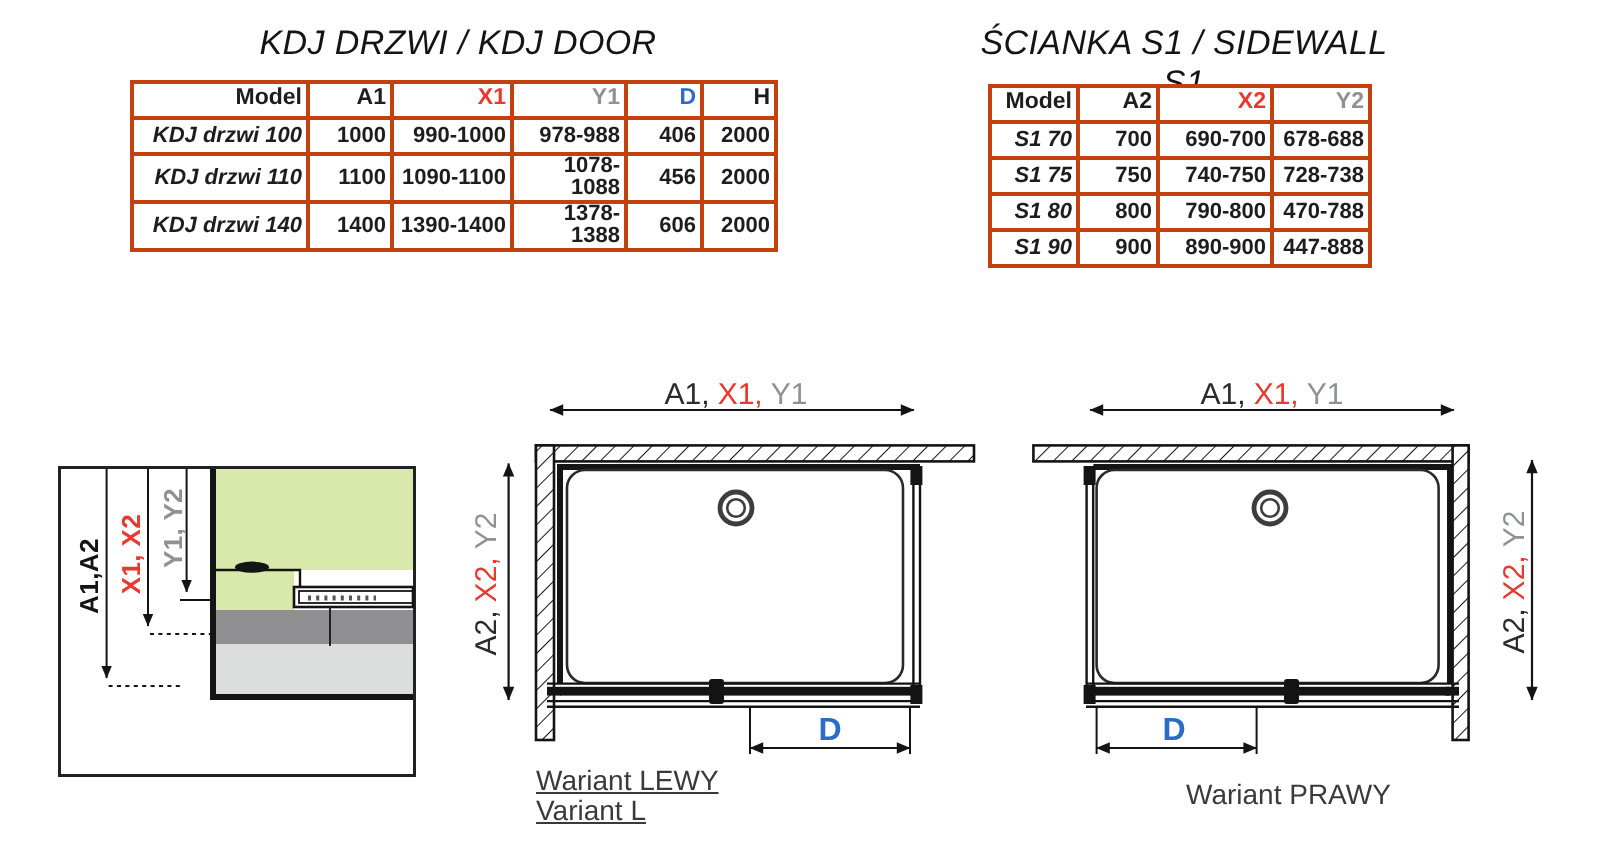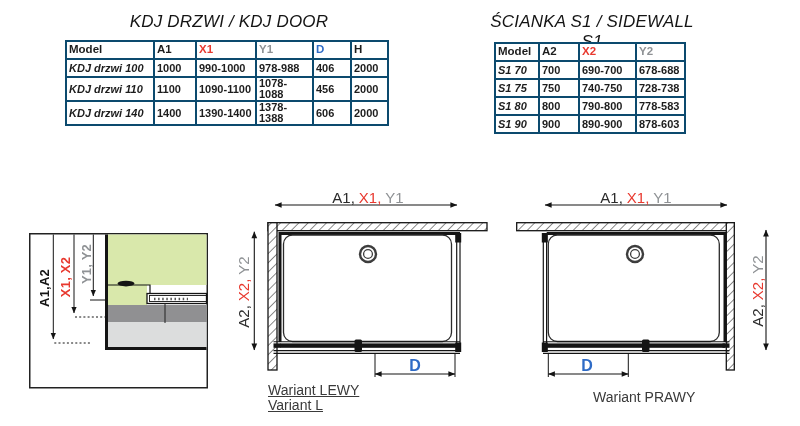--- a/index.html
+++ b/index.html
@@ -1,21 +1,21 @@
 <!DOCTYPE html>
 <html><head>
 <meta charset="utf-8">
 <style>
   html,body{margin:0;padding:0;}
   body{width:800px;height:426px;background:#fff;position:relative;overflow:hidden;
        font-family:"Liberation Sans",sans-serif;}
   .abs{position:absolute;}
   .title{font-size:17px;font-weight:normal;font-style:italic;color:#141414;text-align:center;letter-spacing:.2px;}
   table.spec{border-collapse:collapse;position:absolute;background:#fff;table-layout:fixed;}
-  table.spec th,table.spec td{border:2px solid #0c4a6e;text-align:left;vertical-align:middle;
+  table.spec th,table.spec td{border:2px solid #c2410c;text-align:right;vertical-align:middle;
        font-size:11px;font-weight:bold;color:#1d1d1d;height:16px;padding:0 2px;line-height:1;}
   table.spec th{font-size:11.5px;}
   td.model{font-style:italic;font-weight:bold;}
   .c-red{color:#e8392f !important;}
   .c-gray{color:#8f9295 !important;}
   .c-blue{color:#2e6bc6 !important;}
   .dimlabel{font-size:15px;color:#2b2b2b;white-space:nowrap;text-align:center;}
   .dimlabel .p{margin-right:4px;}
   .dimlabel .p:last-child{margin-right:0;}
   .rot{transform:rotate(-90deg);}
@@ -103,27 +103,27 @@
     <tr>
       <td class="model">S1 75</td>
       <td>750</td>
       <td>740-750</td>
       <td>728-738</td>
     </tr>
     <tr>
       <td class="model">S1 80</td>
       <td>800</td>
       <td>790-800</td>
-      <td>778-583</td>
+      <td>470-788</td>
     </tr>
     <tr>
       <td class="model">S1 90</td>
       <td>900</td>
       <td>890-900</td>
-      <td>878-603</td>
+      <td>447-888</td>
     </tr>
   </tbody>
 </table>
 
 <svg class="abs" style="left:29px;top:233px;" width="180" height="156" viewBox="0 0 180 156">
   <defs>
     <marker id="arrC" markerWidth="9" markerHeight="8" refX="6.4" refY="3" orient="auto">
       <path d="M0.4,0.4 L6.6,3 L0.4,5.6 z" fill="#141414"></path>
     </marker>
   </defs>

